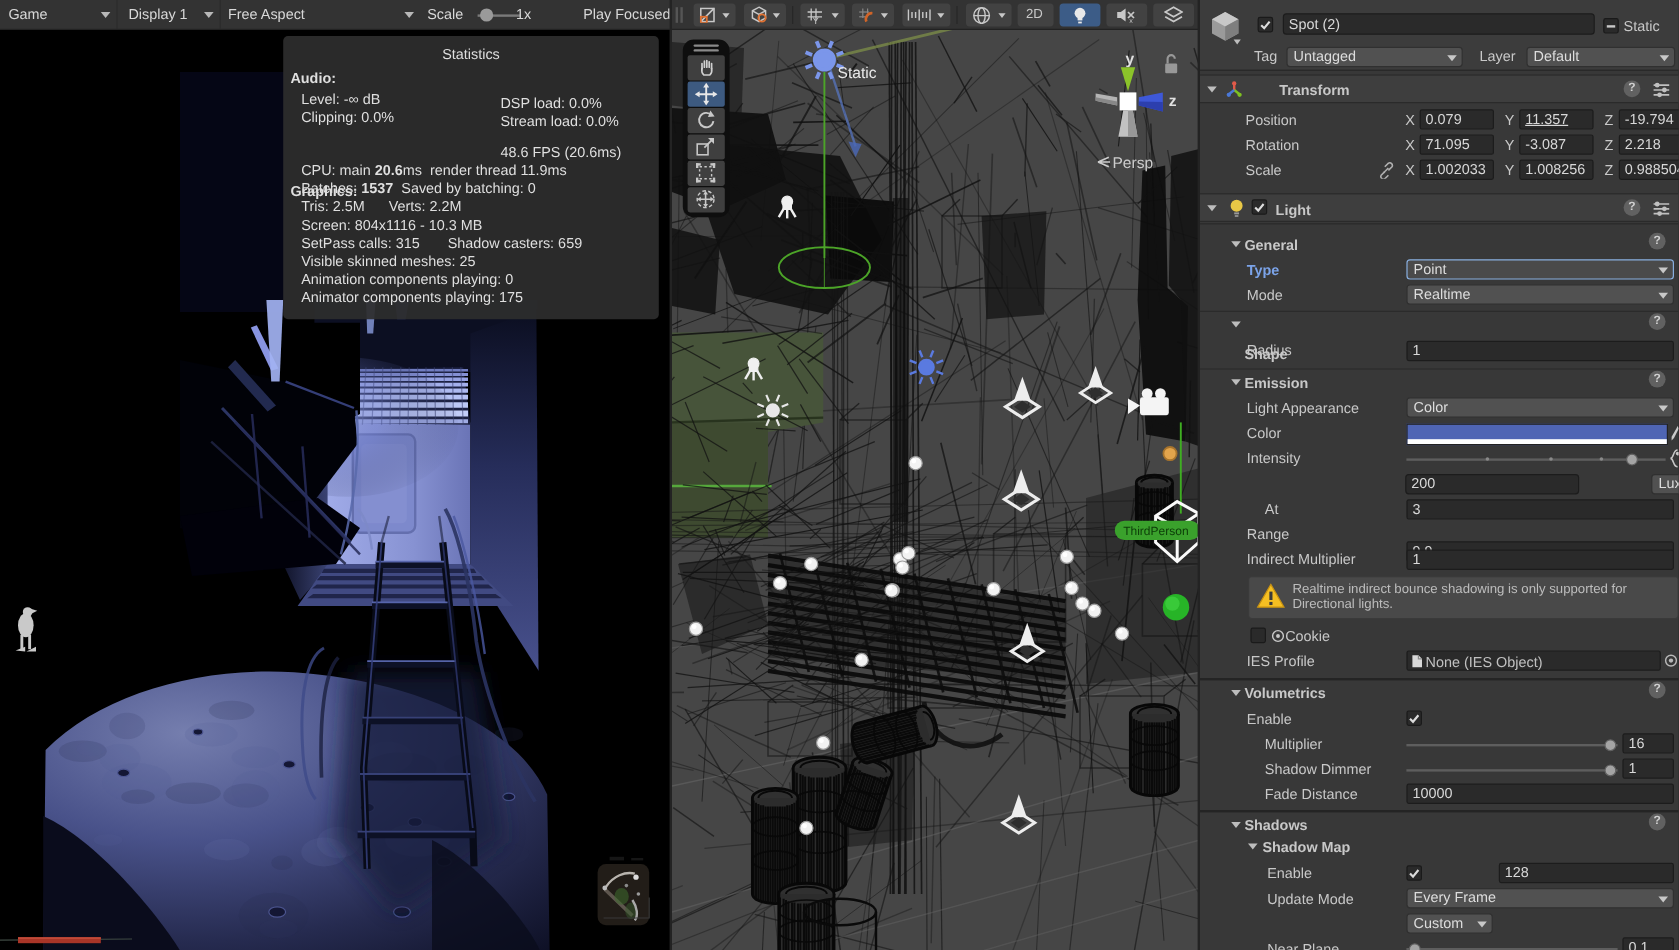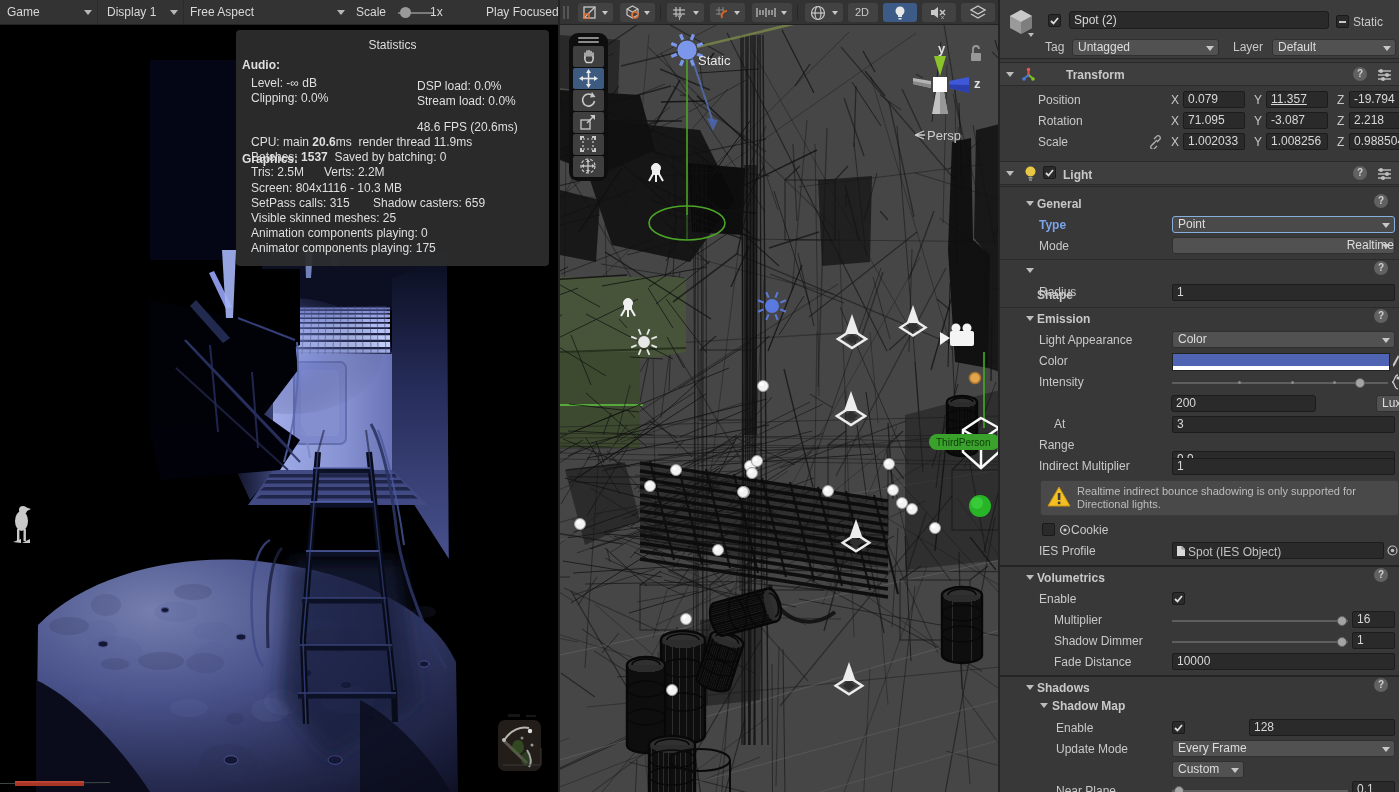--- a/index.html
+++ b/index.html
@@ -1343,21 +1343,21 @@
           <circle cx="6" cy="11" r="2"></circle>
         </g>
       </svg>
       <div class="sep" style="top:186px;background:#2a2a2a;height:1px;"></div>
       <div class="fold" style="left:26px;top:201px;"></div>
       <div class="lbl bold" style="left:37px;top:197px;">General</div>
       <div class="qm" style="left:374px;top:194px;">?</div>
       <div class="lbl" style="left:39px;top:218px;color:#7ba3e8;font-weight:bold;">Type</div>
       <div class="dd" style="left:172px;top:216px;width:223px;height:17px;border:1px solid #88aede;background:#4a4a4a;">Point<span class="dda"></span></div>
       <div class="lbl" style="left:39px;top:239px;text-align:center;">Mode</div>
-      <div class="dd" style="left:172px;top:237px;width:223px;height:17px;text-align:right;">Realtime<span class="dda"></span></div>
+      <div class="dd" style="left:172px;top:237px;width:223px;height:17px;">Realtime<span class="dda"></span></div>
       <div class="sep" style="top:259px;background:#2b2b2b;height:1px;"></div>
       <div class="fold" style="left:26px;top:268px;"></div>
       <div class="lbl bold" style="left:37px;top:264px;margin-top:24px;">Shape</div>
       <div class="qm" style="left:374px;top:261px;">?</div>
       <div class="lbl" style="left:39px;top:285px;">Radius</div>
       <div class="fld" style="left:172px;top:284px;width:223px;height:17px;">1</div>
       <div class="sep" style="top:307px;background:#2b2b2b;height:1px;"></div>
       <div class="fold" style="left:26px;top:316px;"></div>
       <div class="lbl bold" style="left:37px;top:312px;">Emission</div>
       <div class="qm" style="left:374px;top:309px;">?</div>
@@ -1400,21 +1400,21 @@
         <circle cx="6" cy="6" r="4.5" fill="none" stroke="#c8c8c8" stroke-width="1.2"></circle>
         <circle cx="6" cy="6" r="1.6" fill="#c8c8c8"></circle>
       </svg>
       <div class="lbl" style="left:71px;top:523px;">Cookie</div>
       <div class="lbl" style="left:39px;top:544px;">IES Profile</div>
       <div class="fld" style="left:172px;top:542px;width:212px;height:17px;"></div>
       <svg class="abs" style="left:176px;top:545px;" width="10" height="12">
         <path d="M1,1 L6,1 L9,4 L9,11 L1,11 Z" fill="#d8d8d8"></path>
         <path d="M6,1 L6,4 L9,4" fill="none" stroke="#8a8a8a" stroke-width="1"></path>
       </svg>
-      <div class="lbl" style="left:188px;top:545px;color:#c0c0c0;">Spot (IES Object)</div>
+      <div class="lbl" style="left:188px;top:545px;color:#c0c0c0;">None (IES Object)</div>
       <svg class="abs" style="left:387px;top:545px;" width="11" height="11">
         <circle cx="5.5" cy="5.5" r="4.5" fill="none" stroke="#b8b8b8" stroke-width="1.2"></circle>
         <circle cx="5.5" cy="5.5" r="1.8" fill="#b8b8b8"></circle>
       </svg>
       <div class="sep" style="top:565px;background:#242424;height:2px;"></div>
       <div class="fold" style="left:26px;top:575px;"></div>
       <div class="lbl bold" style="left:37px;top:571px;">Volumetrics</div>
       <div class="qm" style="left:374px;top:568px;">?</div>
       <div class="lbl" style="left:39px;top:592px;">Enable</div>
       <div class="cb" style="left:172px;top:592px;"></div>

